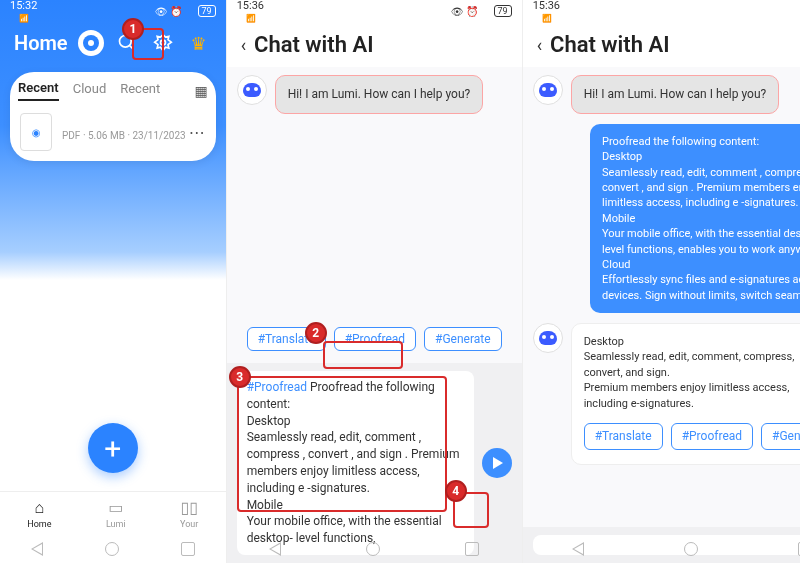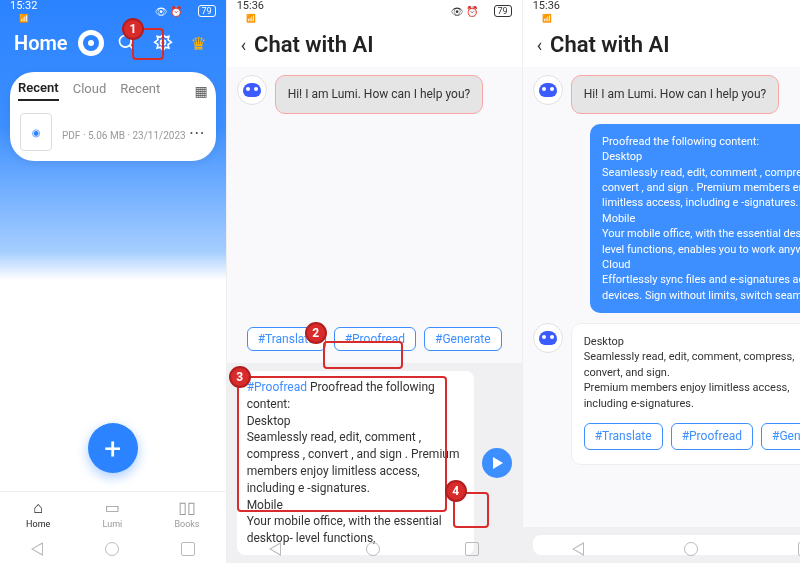--- a/index.html
+++ b/index.html
@@ -144,21 +144,21 @@
     <div class="nav-item active">
         <span class="nav-item-icon">⌂</span>
         <span>Home</span>
       </div>
     <div class="nav-item">
         <span class="nav-item-icon">▭</span>
         <span>Lumi</span>
       </div>
     <div class="nav-item">
         <span class="nav-item-icon">▯▯</span>
-        <span>Books</span>
+        <span>Your</span>
       </div>
   </div>
   <div class="sys-nav">
     <div class="sys-btn sys-back"></div>
     <div class="sys-btn sys-home"></div>
     <div class="sys-btn sys-recent"></div>
   </div>
 
   <div class="redbox" style="top:28px;left:132px;width:32px;height:32px;"></div>
   <div class="callout" style="top:18px;left:122px;">1</div>

